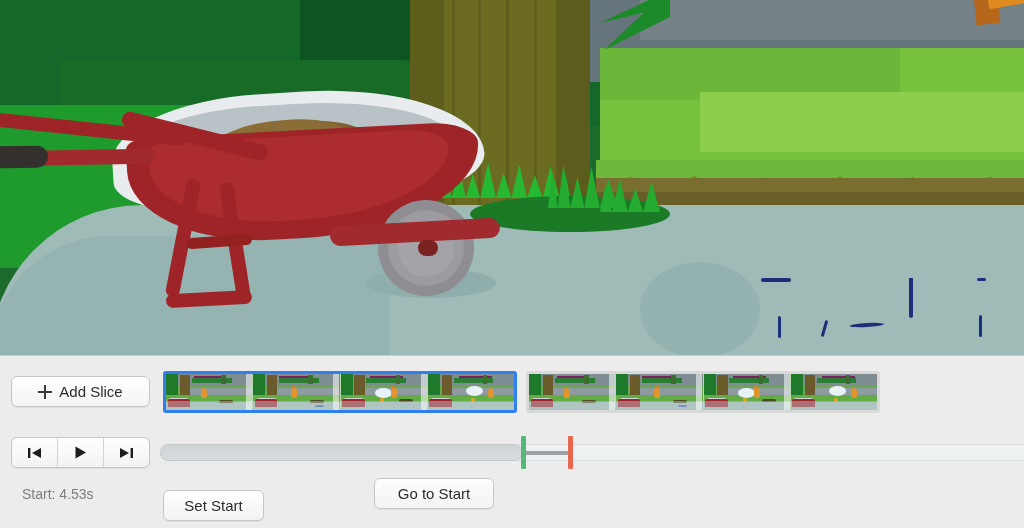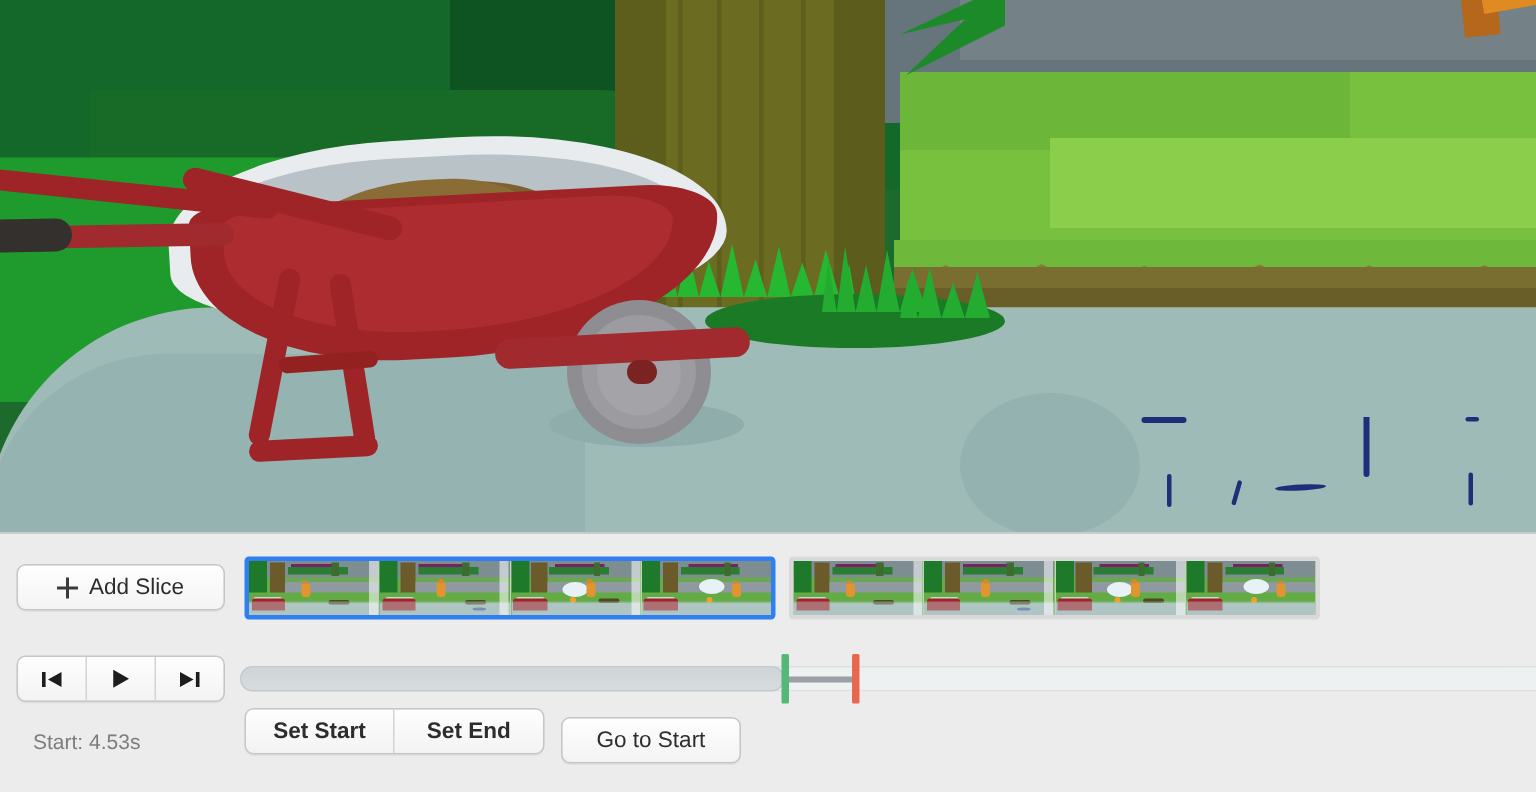--- a/index.html
+++ b/index.html
@@ -345,21 +345,21 @@
     border-right: 1px solid #d3d3d3;
     background: transparent;
     padding: 0 14px;
   }
   .seg > .seg-btn:last-child { border-right: none; }
   #transport-seg { left: 11px; top: 81px; width: 139px; }
   #transport-seg > .seg-btn { flex: 1 1 0; padding: 0; }
 
   .ico-svg { display: block; }
 
-  #setseg  { left: 163px; top: 116px; font-weight: bold; }
+  #setseg  { left: 163px; top: 134px; }
   #setseg .seg-btn { width: 99px; }
   #goseg   { left: 374px; top: 122px; }
   #goseg .seg-btn { width: 118px; }
 
   
   #length-label {
     position: absolute; left: 22px; top: 130px;
     font-size: 14px; color: #7d7d7d;
   }
 
@@ -657,21 +657,20 @@
       <div id="track-filled" style="width: 362.88px;"></div>
       <div id="range-bar" style="left: 362.88px; width: 47.52px; background: rgb(154, 160, 163);"></div>
       <div class="marker" id="marker-start" style="left: 360.88px; background: rgb(85, 184, 120);"></div>
       <div class="marker" id="marker-end" style="left: 408.4px; background: rgb(232, 104, 79);"></div>
     </div>
 
     <div id="length-label">Start: 4.53s</div>
 
     <div class="seg" id="setseg">
       <div class="seg-btn">Set Start</div>
-      <div class="seg-btn">Set End</div>
     </div>
 
     <div class="seg" id="goseg">
       <div class="seg-btn">Go to Start</div>
     </div>
 
   </div>
 </div>
 
 </body></html>

